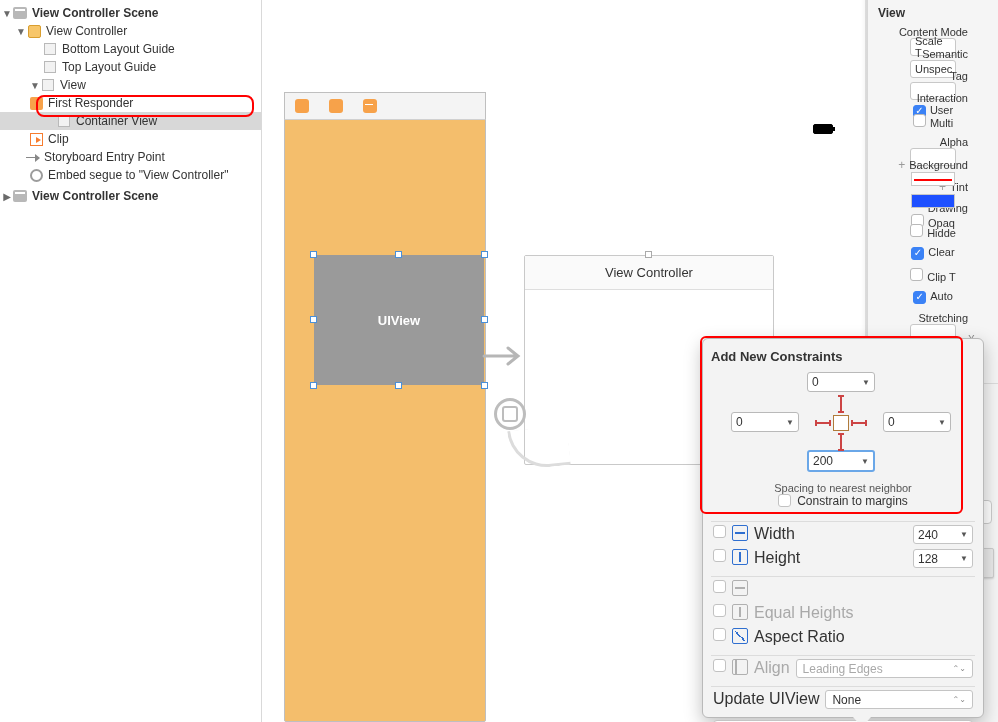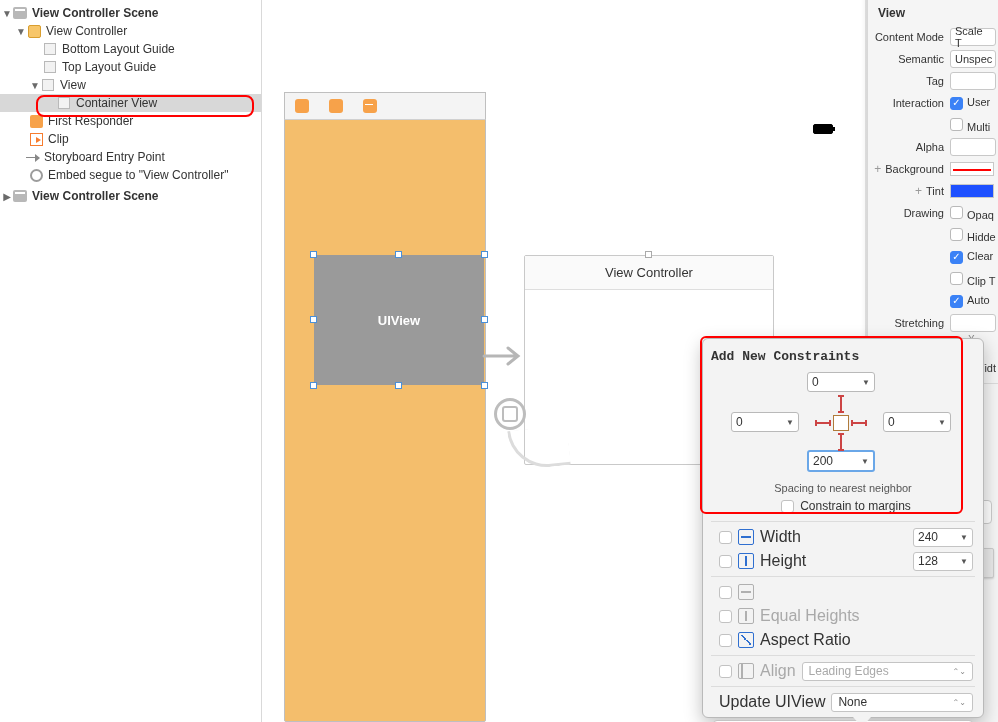--- a/index.html
+++ b/index.html
@@ -89,21 +89,21 @@
   }
 
   
   .inspector {
     position:absolute; right:0; top:0; width:133px; height:722px;
     background:#f5f5f5; border-left:3px solid #e4e4e4;
     font-size:11px; color:#333;
   }
   .inspector-shadow { position:absolute; left:-7px; top:0; width:7px; height:722px; background:linear-gradient(to right, rgba(0,0,0,0), rgba(0,0,0,0.06)); }
   .insp-title { font-weight:600; padding:6px 0 6px 10px; font-size:12px; }
-  .insp-row { display:flex; align-items:center; height:22px; }
+  .insp-row { display:flex; align-items:center; height:22px;flex-direction:column; }
   .insp-row .k { width:82px; text-align:right; padding-right:6px; color:#333; font-size:11px; }
   .insp-row .v { flex:1; }
   .sel-box { height:18px; background:#fff; border:1px solid #c8c8c8; border-radius:3px; padding:0 4px; font-size:11px; display:flex; align-items:center; width: 46px; }
   .txt-box { height:18px; background:#fff; border:1px solid #c8c8c8; border-radius:3px; width:46px; }
   .cb { width:13px; height:13px; border:1px solid #b9b9b9; border-radius:3px; background:#fff; display:inline-flex; align-items:center; justify-content:center; margin-right:4px; }
   .cb.on { background:#3b82f6; border-color:#3b82f6; color:#fff; font-size:10px; }
   .cb.on::after { content:"✓"; font-size:10px; line-height:1; }
   .color-sw { width:44px; height:14px; border:1px solid #c8c8c8; background:#fff; position:relative; }
   .color-sw.redline::after { content:""; position:absolute; top:6px; left:2px; right:2px; height:2px; background:#ff0000; }
   .color-sw.blue { background:#1e50ff; }
@@ -129,21 +129,21 @@
     font-size:12px;
   }
   .popover::after {
     content:""; position:absolute; bottom:-10px; left:150px;
     border-top:10px solid #f3f3f3; border-left:9px solid transparent; border-right:9px solid transparent;
   }
   .pop-redbox {
     position:absolute; left:-3px; top:-3px; width:263px; height:178px;
     border:2px solid #ff0000; border-radius:6px; pointer-events:none;
   }
-  .pop-title { font-weight:600; padding:10px 0 8px 8px; font-size:13px;font-family:Liberation Mono, monospace; }
+  .pop-title { font-weight:600; padding:10px 0 8px 8px; font-size:13px; }
   .spacer-area { position:relative; height:110px; }
   .sp-input {
     position:absolute; width:68px; height:20px; background:#fff; border:1px solid #b9b9b9;
     border-radius:3px; font-size:12px; padding:0 4px; display:flex; align-items:center; justify-content:space-between;
   }
   .sp-input.focus { border:2px solid #6aa7e8; height:22px; }
   .sp-input .car { font-size:8px; color:#555; margin-left:6px; }
   .sp-top { left:104px; top:0; }
   .sp-left { left:28px; top:40px; }
   .sp-right { left:180px; top:40px; }
@@ -159,21 +159,21 @@
   .s-left { left:113px; top:50px; }
   .s-right { left:149px; top:50px; }
   .sp-strut::before, .sp-strut::after {
     content:""; position:absolute; width:6px; height:2px; background:#c44;
   }
   .sp-strut.v::before { top:-1px; left:-2px; }
   .sp-strut.v::after { bottom:-1px; left:-2px; }
   .sp-strut.h::before { left:-1px; top:-2px; width:2px; height:6px; }
   .sp-strut.h::after { right:-1px; top:-2px; width:2px; height:6px; }
   .pop-caption { text-align:center; font-size:11px; color:#555; }
-  .pop-row { display:flex; align-items:center; height:24px; padding:0 10px; gap:6px;margin-left:6px; }
+  .pop-row { display:flex; height:24px; padding:0 10px; gap:6px; }
   .pop-row .cb2 { width:13px; height:13px; border:1px solid #c2c2c2; border-radius:3px; background:#fff; }
   .pop-ic { width:16px; height:16px; border:1.5px solid #2f6fd0; border-radius:2px; display:flex; align-items:center; justify-content:center; }
   .pop-ic.gray { border-color:#b0b0b0; }
   .pop-ic.w::after { content:""; width:10px; height:1.5px; background:#2f6fd0; }
   .pop-ic.h::after { content:""; width:1.5px; height:10px; background:#2f6fd0; }
   .pop-ic.gray.w::after,.pop-ic.gray.h::after { background:#b0b0b0; }
   .pop-ic.ar { position:relative; }
   .pop-ic.ar::after { content:""; position:absolute; left:2px; top:2px; right:2px; bottom:2px; background:linear-gradient(to top right, transparent 45%, #2f6fd0 45%, #2f6fd0 55%, transparent 55%); }
   .pop-ic.al::after { content:""; width:1.5px; height:14px; background:#b0b0b0; margin-left:-8px; }
   .pop-label { flex:1; font-size:16px; }
@@ -227,31 +227,31 @@
       </span>
     <span class="lbl">Top Layout Guide</span>
   </div>
   <div class="ol-row" style="padding-left:30px">
     <span class="tri">▼</span>
     <span class="ic">
         <span class="sq-icon"></span>
       </span>
     <span class="lbl">View</span>
   </div>
+  <div class="ol-row" style="padding-left:28px">
+    <span class="ic">
+        <span class="cube-icon"></span>
+      </span>
+    <span class="lbl">First Responder</span>
+  </div>
   <div class="ol-row sel" style="padding-left:56px">
     <span class="ic">
         <span class="sq-icon"></span>
       </span>
     <span class="lbl">Container View</span>
-  </div>
-  <div class="ol-row" style="padding-left:28px">
-    <span class="ic">
-        <span class="cube-icon"></span>
-      </span>
-    <span class="lbl">First Responder</span>
   </div>
   <div class="ol-row" style="padding-left:28px">
     <span class="ic">
         <span class="exit-icon"></span>
       </span>
     <span class="lbl">Clip</span>
   </div>
   <div class="ol-row" style="padding-left:24px">
     <span class="ic">
         <span class="arrow-icon"></span>

